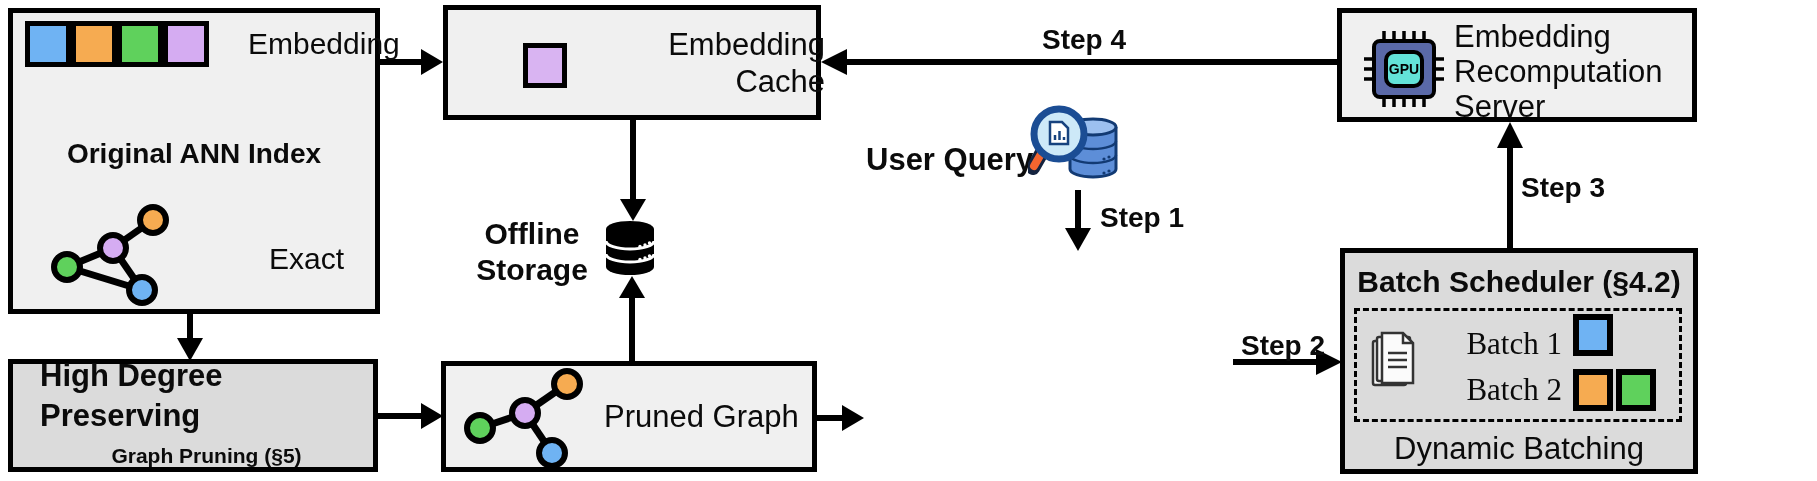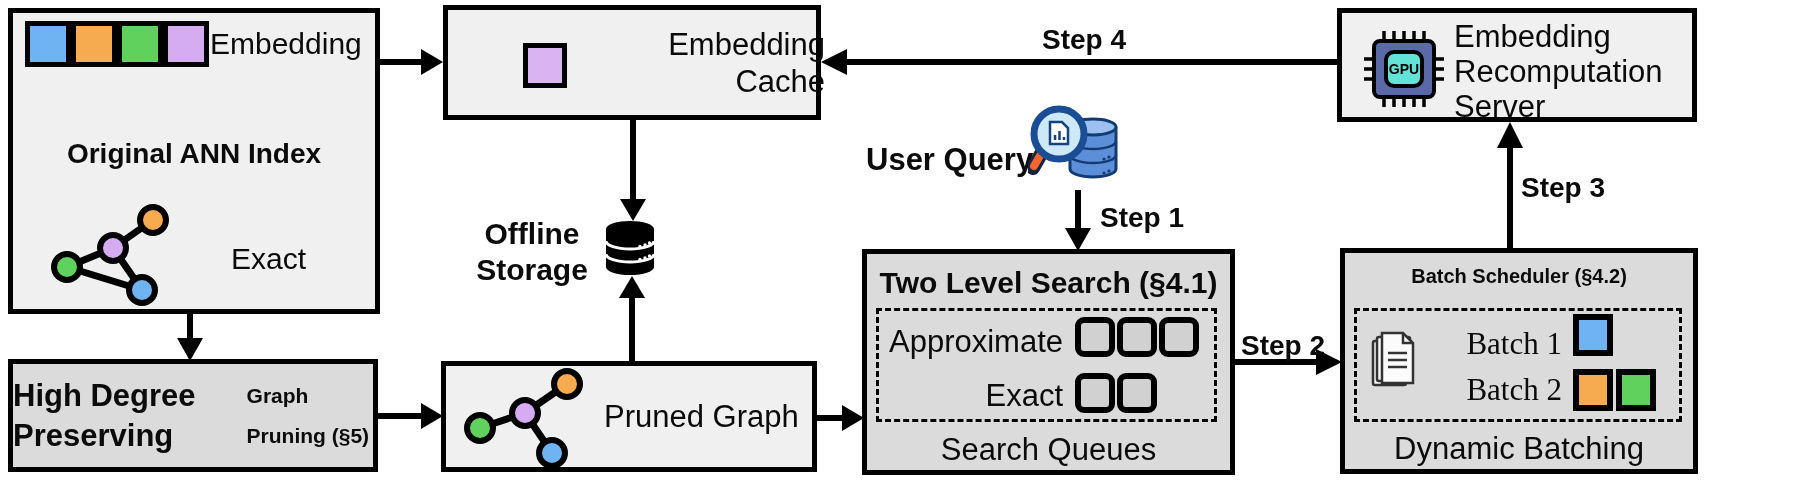--- a/index.html
+++ b/index.html
@@ -2,21 +2,21 @@
 <html><head>
 <meta charset="utf-8">
 <style>
   html,body{margin:0;padding:0;background:#fff;}
   .stage{position:relative;width:1817px;height:481px;background:#ffffff;
          font-family:"Liberation Sans",sans-serif;color:#0b0b0b;overflow:hidden;}
   .box{position:absolute;border:5px solid #000;box-sizing:border-box;z-index:2;}
   .light{background:#f0f0f0;}
   .dark{background:#dbdbdb;}
   .lbl{position:absolute;white-space:pre-line;}
-  .t30{font-size:30px;line-height:36px;}
+  .t30{font-size:30px;line-height:36px;margin-left:38px;}
   .t31{font-size:31px;line-height:37px;text-align:right;}
   .bold{font-weight:bold;}
   .center{text-align:center;left:0;width:100%;}
   .right{text-align:right;}
   .step{position:absolute;font-size:28px;font-weight:bold;z-index:3;}
   .freelbl{position:absolute;z-index:3;}
   #arrow-layer{position:absolute;left:0;top:0;z-index:1;}
   .iconsvg{position:absolute;}
   
   .emb-strip{position:absolute;left:12px;top:8px;display:flex;}
@@ -26,21 +26,21 @@
   .c-green{background:#5FD15C;}
   .c-purple{background:#D5ACF2;}
   
   .cache-sq{position:absolute;left:75px;top:33px;width:34px;height:35px;border:5px solid #000;background:#D9B4F2;}
   
   .dashed{position:absolute;border:3px dashed #000;box-sizing:border-box;}
   .queue-row{position:absolute;display:flex;gap:2px;}
   .queue-sq{width:28px;height:28px;border:6px solid #000;border-radius:9px;background:#d1d1d1;}
   .batch-sq{position:absolute;width:28px;height:30px;border:6px solid #000;box-sizing:content-box;}
   
-  .prune-text{display:flex;justify-content:center;align-items:center;height:100%;}
+  .prune-text{display:flex;flex-direction:column;justify-content:center;align-items:center;height:100%;margin-left:27px;}
 </style>
 </head>
 <body>
 
 <div class="stage">
 
   <svg id="arrow-layer" width="1817" height="481">
     <g>
       <line x1="378" y1="62" x2="424" y2="62" stroke="#000" stroke-width="6"></line>
       <polygon points="443,62 421,49 421,75" fill="#000"></polygon>
@@ -163,40 +163,23 @@
           <line x1="76" y1="42" x2="86" y2="42"></line>
           <line x1="76" y1="52" x2="86" y2="52"></line>
       </g>
       <rect x="16" y="14" width="60" height="56" rx="6" fill="#5A69A8" stroke="#000" stroke-width="4"></rect>
       <rect x="28" y="25" width="36" height="34" rx="8" fill="#63E3D8" stroke="#000" stroke-width="4"></rect>
       <text x="46" y="47" text-anchor="middle" font-size="14" font-weight="bold" fill="#000">GPU</text>
     </svg>
     <div class="lbl" style="left:112px;top:6px;width:255px;font-size:31px;line-height:35px;">Embedding Recomputation Server</div>
   </div>
 
-  <div class="box dark" style="left:862px;top:249px;width:373px;height:226px;">
-    <div class="lbl center bold" style="top:12px;font-size:30px;">Two Level Search (§4.1)</div>
-    <div class="dashed" style="left:9px;top:54px;width:341px;height:114px;">
-      <div class="lbl right t31" style="left:6px;top:12px;width:178px;">Approximate</div>
-      <div class="queue-row" style="left:196px;top:6px;">
-        <div class="queue-sq"></div>
-        <div class="queue-sq"></div>
-        <div class="queue-sq"></div>
-      </div>
-      <div class="lbl right t31" style="left:6px;top:66px;width:178px;">Exact</div>
-      <div class="queue-row" style="left:196px;top:62px;">
-        <div class="queue-sq"></div>
-        <div class="queue-sq"></div>
-      </div>
-    </div>
-    <div class="lbl center t31" style="top:177px;">Search Queues</div>
-  </div>
 
   <div class="box dark" style="left:1340px;top:248px;width:358px;height:226px;">
-    <div class="lbl center bold" style="top:12px;font-size:20px;">Batch Scheduler (§4.2)</div>
+    <div class="lbl center bold" style="top:12px;font-size:30px;">Batch Scheduler (§4.2)</div>
     <div class="dashed" style="left:9px;top:55px;width:328px;height:114px;font-family:Liberation Serif, serif;">
       <svg class="iconsvg" style="left:13px;top:20px;" width="50" height="58" viewBox="0 0 50 58">
         <rect x="3" y="10" width="33" height="44" rx="2" fill="#f7f7f7" stroke="#333" stroke-width="2.5"></rect>
         <rect x="7" y="6" width="33" height="44" rx="2" fill="#f7f7f7" stroke="#333" stroke-width="2.5"></rect>
         <path d="M12 2 h21 l10 10 v40 h-31 z" fill="#fbfbfb" stroke="#333" stroke-width="2.5"></path>
         <path d="M33 2 v10 h10" fill="none" stroke="#333" stroke-width="2.5"></path>
         <line x1="18" y1="22" x2="37" y2="22" stroke="#333" stroke-width="2.5"></line>
         <line x1="18" y1="29" x2="37" y2="29" stroke="#333" stroke-width="2.5"></line>
         <line x1="18" y1="36" x2="37" y2="36" stroke="#333" stroke-width="2.5"></line>
       </svg>

